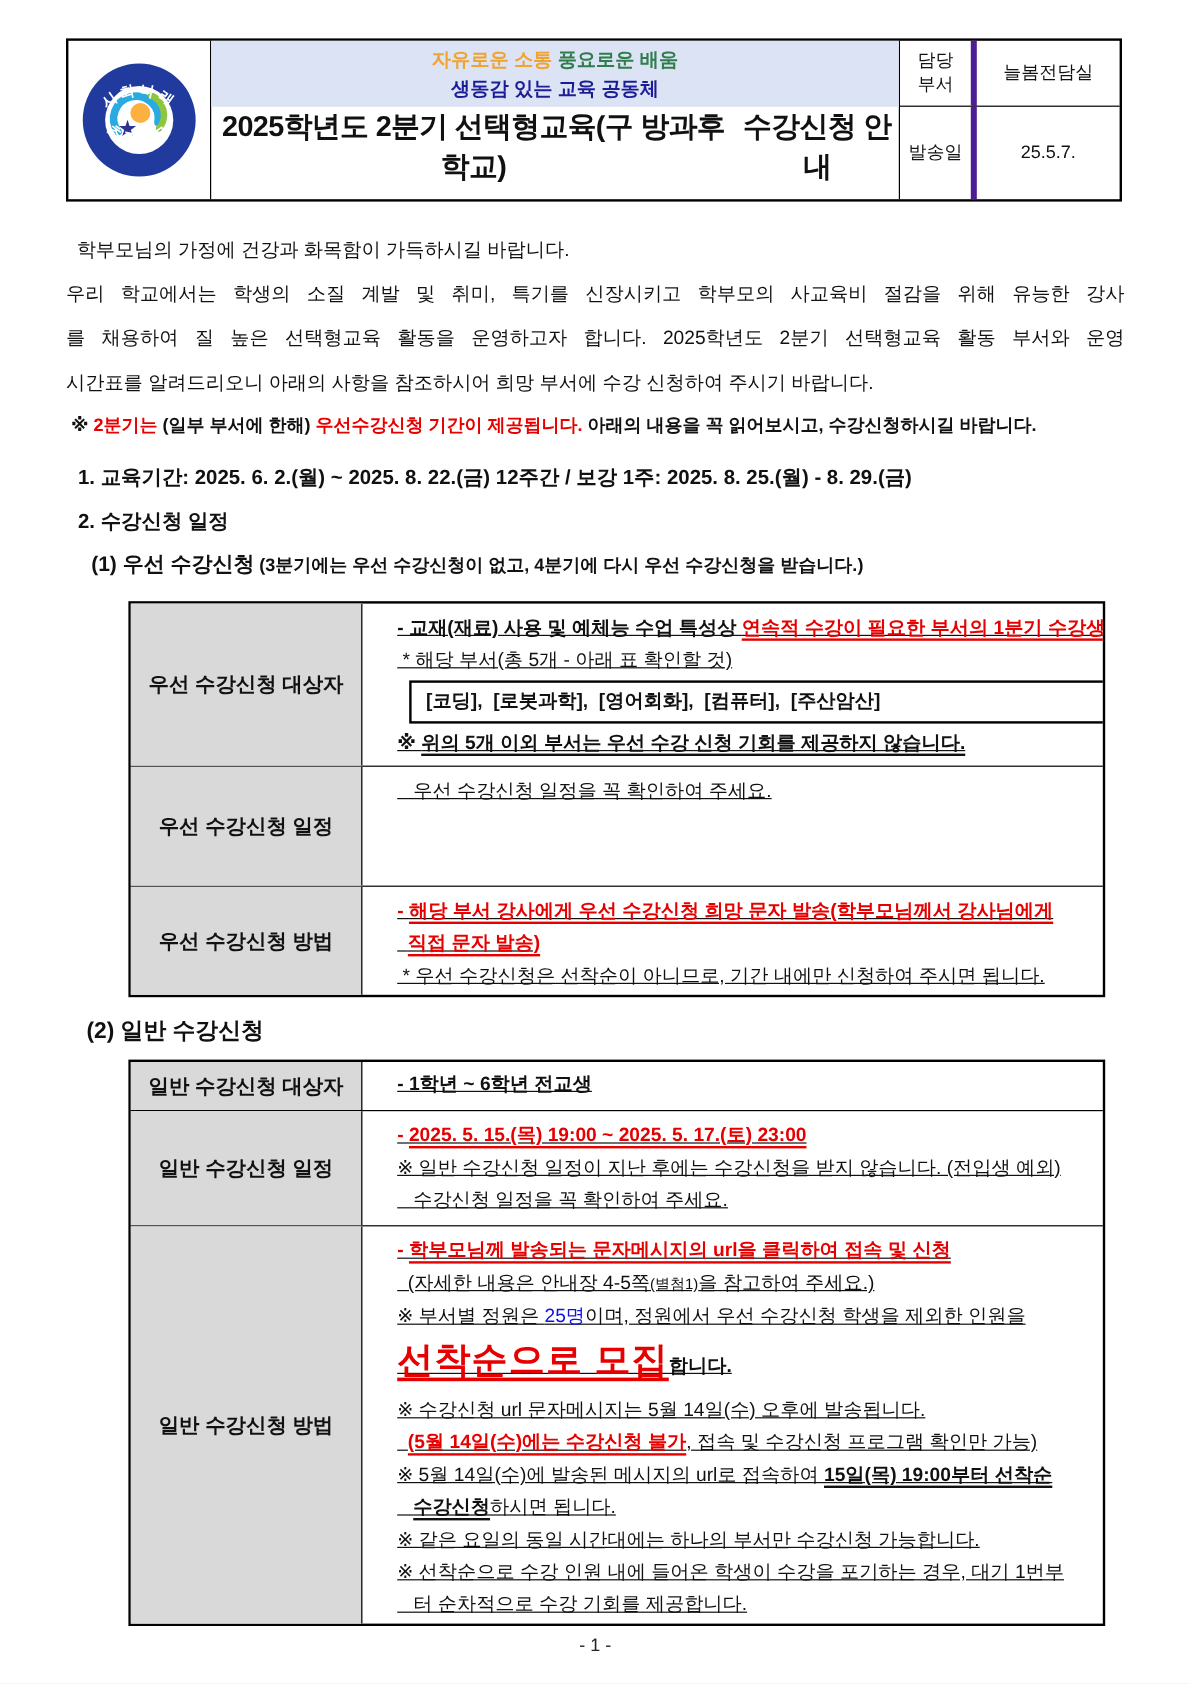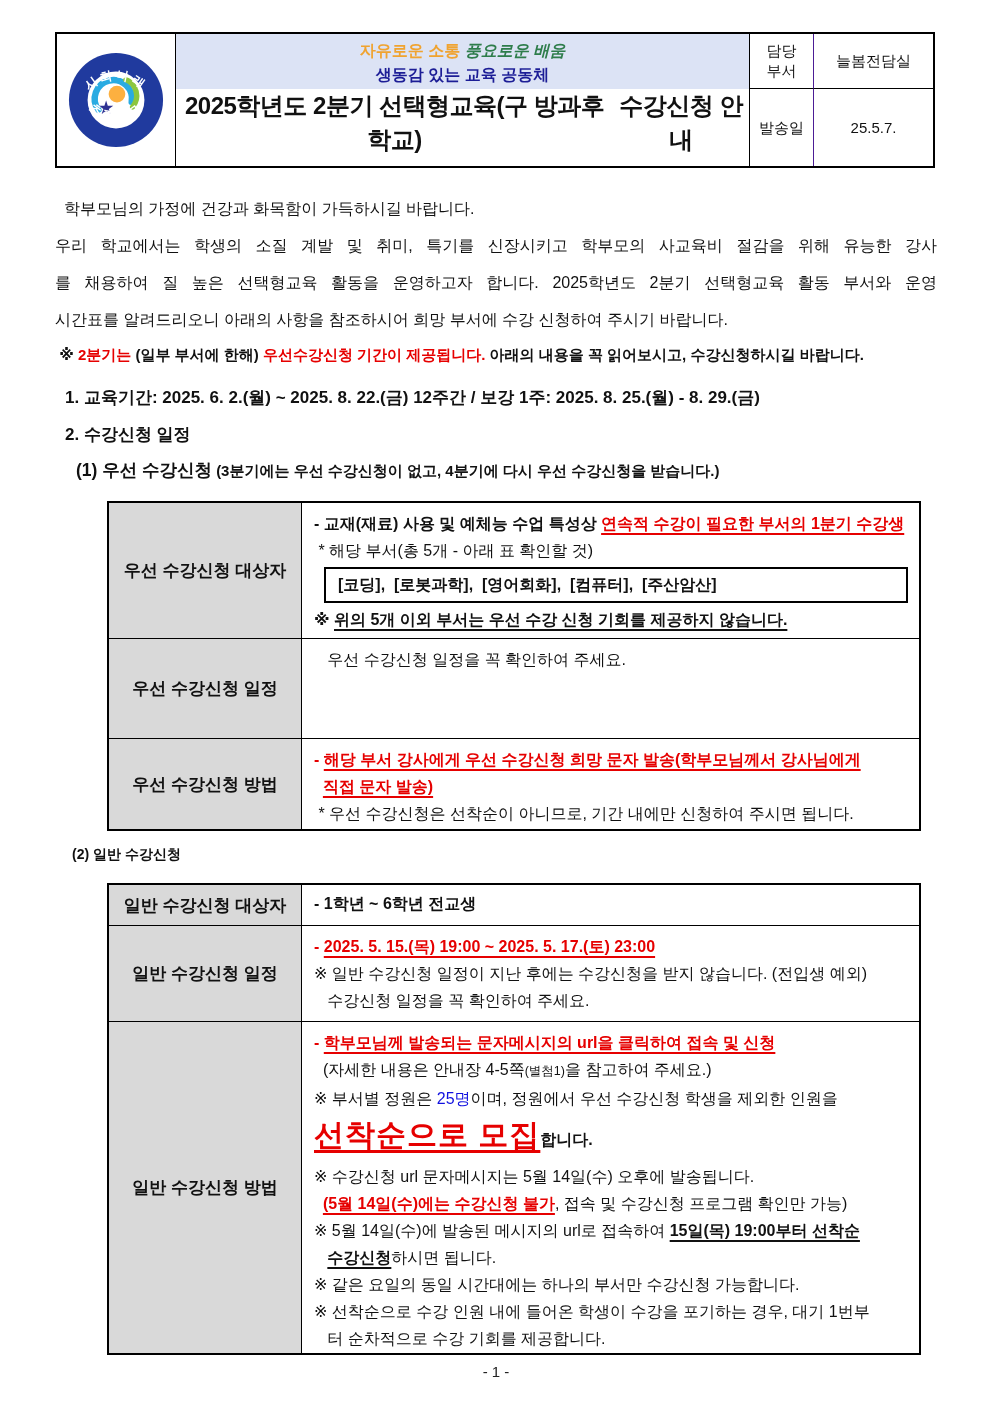--- a/index.html
+++ b/index.html
@@ -20,44 +20,44 @@
   .h-banner { height:55px; background:var(--banner_bg,#dce3f5); text-align:center;
               font-weight:bold; font-size:16px; padding-top:4px; }
   .h-banner .bl1 { line-height:25px; }
   .h-banner .bl2 { line-height:24px; color:var(--navy,#1c1d96); }
   .h-title { flex:1; display:flex; justify-content:space-between;
              text-align:center; font-weight:bold; font-size:24px; line-height:34px;
              letter-spacing:-0.5px; }
   .h-info { flex:1; display:grid; grid-template-columns:64px 1fr; grid-template-rows:55px 1fr; }
   .h-info > div { display:flex; align-items:center; justify-content:center;
                   text-align:center; font-size:15px; line-height:20px; }
-  .hi-lbl { border-right:1px solid #4c1d95; }
+  .hi-lbl { border-right:5px solid #4c1d95; }
   .hi-r1 { border-bottom:1px solid #000; }
   
   .intro { position:absolute; left:55px; top:190px; width:882px; }
   .intro .tline { font-size:16px; line-height:37px; white-space:pre; }
   .intro .tline.just { text-align:justify; text-align-last:justify; }
   .intro .tline.note { font-size:15px; line-height:33px; }
   
   .hd { position:absolute; white-space:pre; font-weight:bold; }
   .hd1 { left:65px; top:386px; font-size:17px; }
   .hd2 { left:65px; top:423px; font-size:17px; }
   .hd3 { left:76px; top:458px; font-size:17.5px; }
   .hd3 .note { font-size:15px; margin-left:4px; }
-  .hd4 { left:72px; top:846px; font-size:14px; }
+  .hd4 { left:72px; top:846px; font-size:19px; }
   
   .dtable { position:absolute; left:107px; width:814px; border:2px solid #000; background:#fff; }
   .t1 { top:501px; }
   .t2 { top:883px; }
   .drow { display:flex; }
   .drow + .drow { border-top:1px solid #000; }
   .dlabel { width:193px; flex-shrink:0; background:var(--cell_bg,#d9d9d9);
             border-right:1px solid #000; display:flex; align-items:center;
             justify-content:center; font-weight:bold; font-size:17px; white-space:pre; }
-  .dcontent { flex:1; padding:7px 0 0 12px; overflow:hidden; }
+  .dcontent { flex:1; padding:7px 0 0 29px; overflow:hidden;text-decoration:underline; }
   .dcontent .tline { font-size:16px; line-height:27px; white-space:pre; }
   .t1 .row0 { height:135px; } .t1 .row1 { height:100px; } .t1 .row2 { height:91px; }
   .t2 .row0 { height:40px; }  .t2 .row1 { height:96px; }  .t2 .row2 { height:332px; }
   .t2 .row0 .dcontent { padding-top:5px; }
   .tline.boxed { display:inline-block; border:2px solid #000; width:584px;
                  margin:3px 0 3px 10px; padding:2px 12px; line-height:28px; }
   .tline.big-line { line-height:46px; }
   
   .b { font-weight:bold; }
   .r { color:var(--red,#e60000); }
@@ -91,21 +91,21 @@
         <text font-size="12.5" font-weight="bold" fill="#ffffff" letter-spacing="3">
           <textPath href="#arcTop" startOffset="50%" text-anchor="middle">시화나래</textPath>
         </text>
         <text font-size="12.5" font-weight="bold" fill="#ffffff" letter-spacing="3">
           <textPath href="#arcBot" startOffset="50%" text-anchor="middle">초중학교</textPath>
         </text>
       </svg>
     </div>
     <div class="h-mid">
       <div class="h-banner">
-        <div class="bl1"><span class="orange-seg" style="color: rgb(240, 163, 48);">자유로운 소통</span><span> </span><span class="green-seg" style="color: rgb(46, 125, 75); font-style: italic;">풍요로운 배움</span></div>
+        <div class="bl1"><span class="orange-seg" style="color: rgb(240, 163, 48);">자유로운 소통</span><span> </span><span class="green-seg" style="color: rgb(46, 125, 75);">풍요로운 배움</span></div>
         <div class="bl2">생동감 있는 교육 공동체</div>
       </div>
       <div class="h-title">
         <div>2025학년도 2분기 선택형교육(구 방과후학교)</div>
         <div>수강신청 안내</div>
       </div>
     </div>
     <div class="h-info">
       <div class="hi-lbl hi-r1">
         <span>

